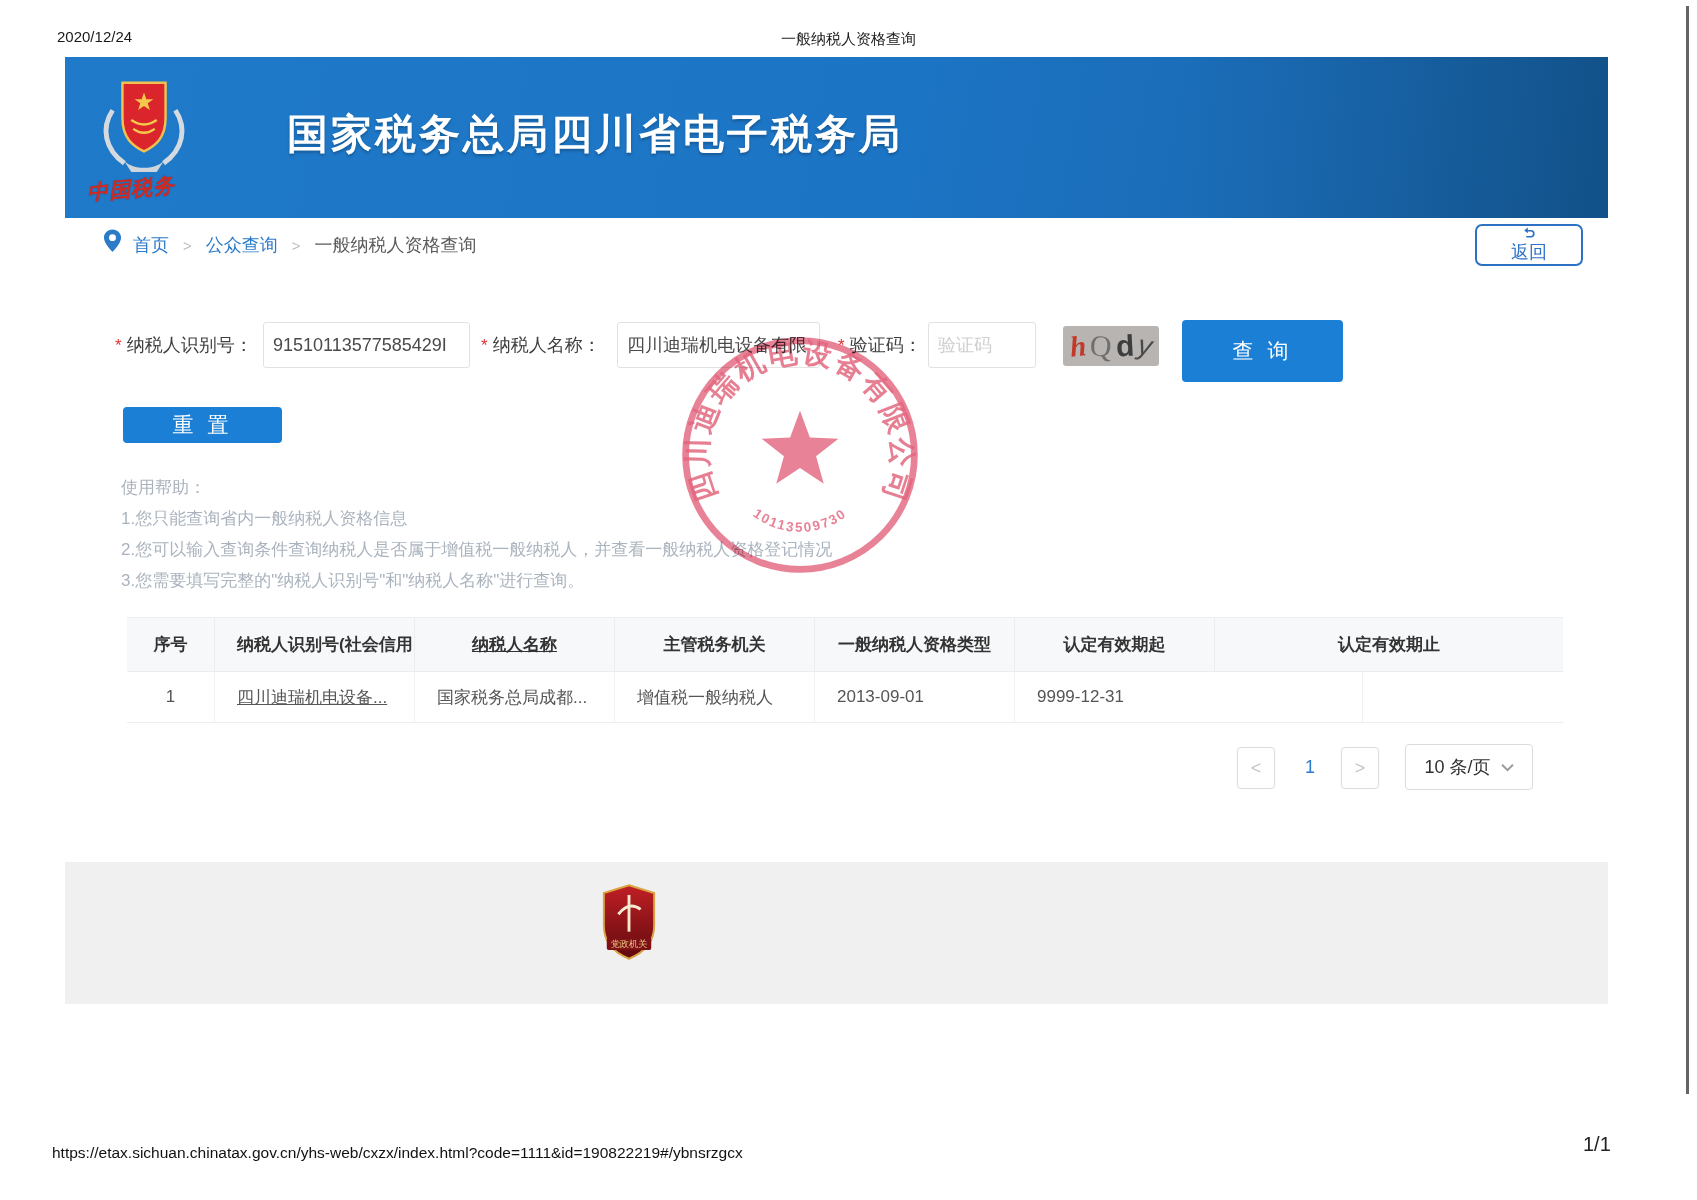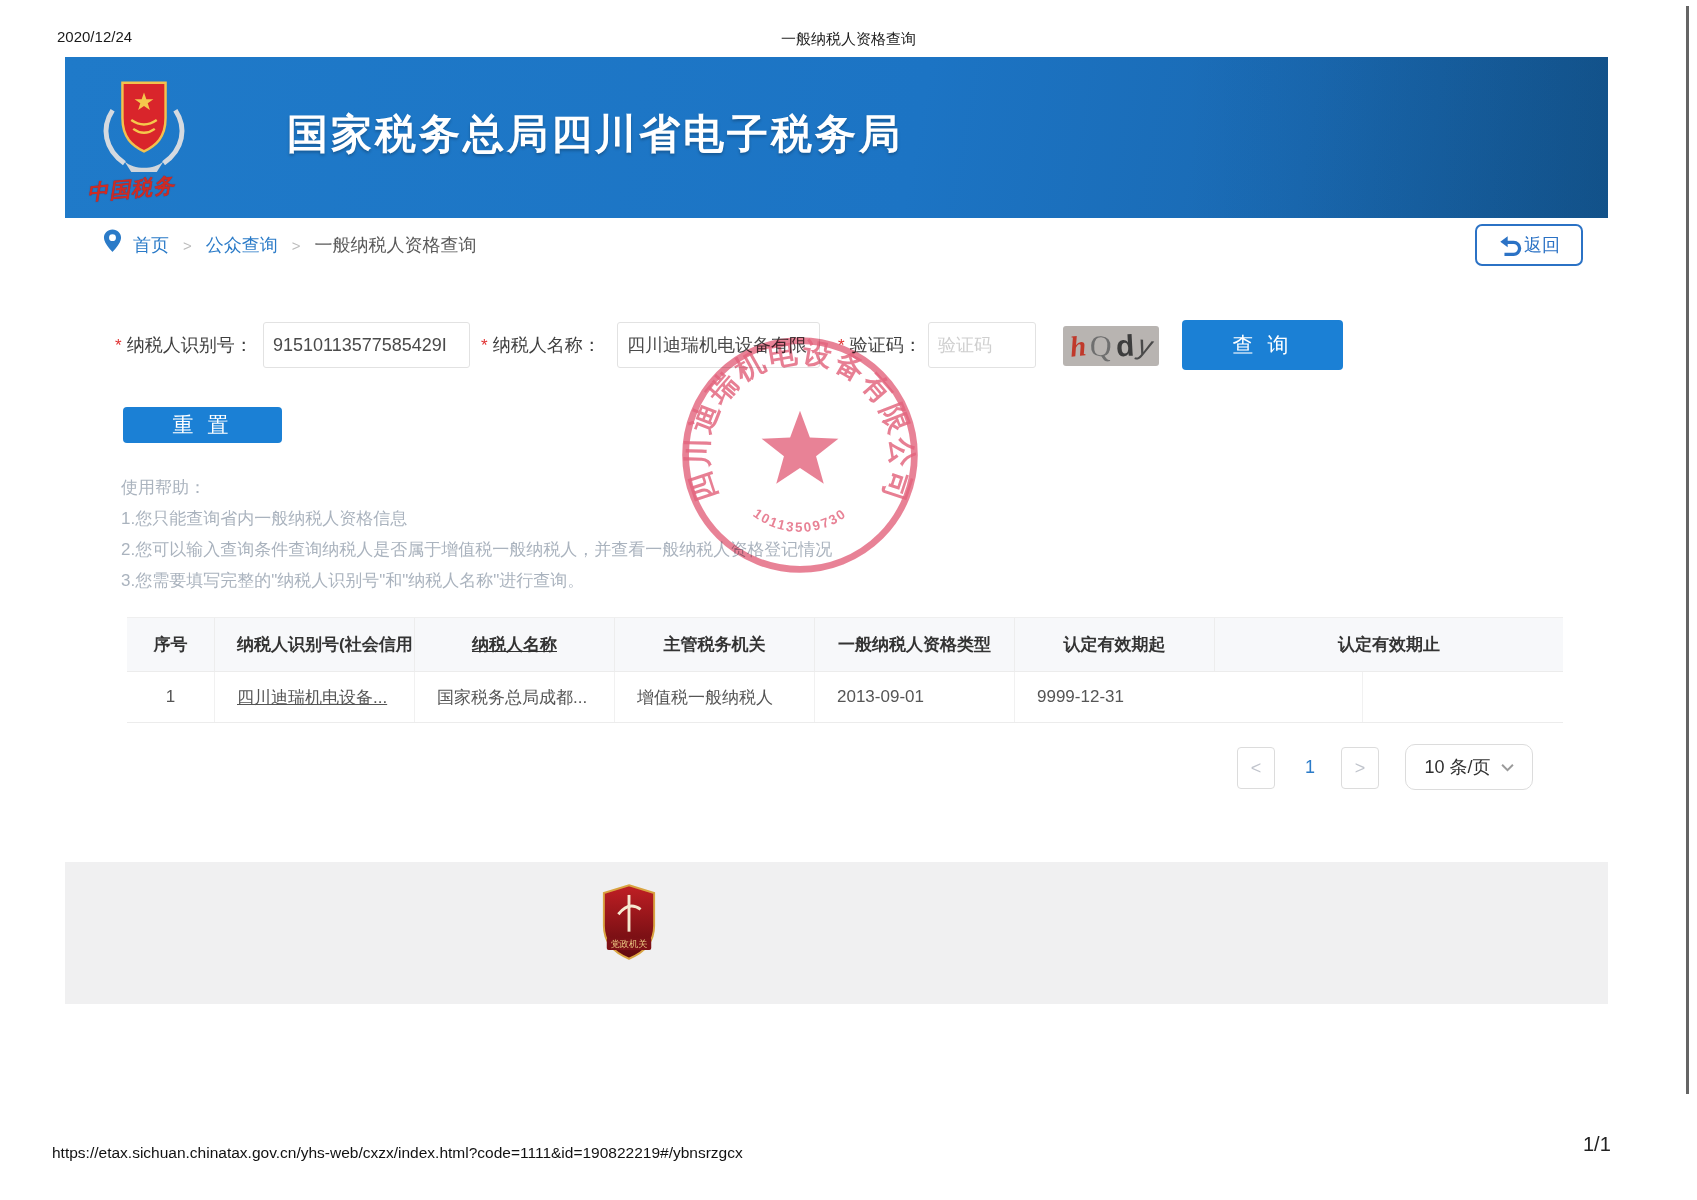--- a/index.html
+++ b/index.html
@@ -29,40 +29,40 @@
   
   .crumbbar{left:65px;top:222px;width:1543px;height:48px;background:#fff;}
   .crumb-pin{left:38px;top:7px;}
   .crumb{top:11px;font-size:18px;white-space:nowrap;}
   .crumb-link{color:#2b7bc8;cursor:pointer;}
   .crumb-sep{color:#bcbcbc;font-size:15px;}
   .crumb-cur{color:#5a5a5a;}
   .crumb-row{left:68px;top:11px;display:flex;gap:14px;align-items:center;}
 
   .backbtn{left:1475px;top:224px;width:108px;height:42px;border:2px solid #2b72c5;border-radius:7px;
-          background:#fff;display:flex;align-items:center;justify-content:center;gap:2px;cursor:pointer;box-sizing:border-box;}
+          background:#fff;display:flex;align-items:center;justify-content:center;gap:2px;cursor:pointer;box-sizing:border-box;flex-direction:column;}
   .backbtn span{color:#2b72c5;font-size:18px;}
 
   
   .flabel{top:322px;height:46px;line-height:46px;font-size:18px;color:#3f3f3f;white-space:nowrap;}
   .req{color:#e03131;margin-right:5px;font-size:17px;}
   .finput{top:322px;height:46px;border:1px solid #e2e2e2;border-radius:3px;background:#fff;
           font-size:18px;color:#4a4a4a;padding:0 9px;box-sizing:border-box;outline:none;
           font-family:"Liberation Sans",sans-serif;}
   .finput::placeholder{color:#cfcfcf;}
   .captcha{left:1063px;top:326px;width:96px;height:40px;background:#b8b4b1;border-radius:3px;
           display:flex;align-items:center;justify-content:center;gap:4px;cursor:pointer;overflow:hidden;}
   .cap-h{color:#c0392b;font-size:29px;font-style:italic;font-weight:bold;transform:rotate(-6deg);
          font-family:"Liberation Serif",serif;}
   .cap-q{color:#6f6f6f;font-size:30px;transform:rotate(4deg);font-family:"Liberation Serif",serif;}
   .cap-d{color:#3d3d3d;font-size:30px;font-weight:bold;transform:rotate(-3deg);}
   .cap-y{color:#4a4a4a;font-size:28px;font-style:italic;transform:rotate(9deg);}
   .btn-blue{background:#1b80d5;border:none;border-radius:4px;color:#fff;cursor:pointer;
           font-size:21px;letter-spacing:4px;font-family:"Liberation Sans",sans-serif;}
-  .btn-query{left:1182px;top:320px;width:161px;height:50px;}
+  .btn-query{left:1182px;top:320px;width:161px;height:62px;}
   .btn-reset{left:123px;top:407px;width:159px;height:36px;}
 
   
   .help{left:121px;top:472px;font-size:17px;color:#aab3be;line-height:31px;}
 
   
   .seal{left:675px;top:330px;width:250px;height:250px;mix-blend-mode:multiply;opacity:.92;pointer-events:none;}
 
   
   .rtable{left:127px;top:617px;width:1436px;font-size:17px;}
@@ -78,21 +78,21 @@
   .tleft{justify-content:flex-start;padding-left:22px;}
   .tbody .tcell{border-right:1px solid #f1f1f1;}
 
   
   .pgbox{top:747px;width:36px;height:40px;border:1px solid #dcdcdc;border-radius:4px;background:#fff;
          display:flex;align-items:center;justify-content:center;color:#c0c4cc;font-size:18px;cursor:pointer;}
   .pg-prev{left:1237px;}
   .pg-next{left:1341px;}
   .pg-cur{left:1290px;top:747px;width:40px;height:40px;line-height:40px;text-align:center;
          color:#2b7bc8;font-size:18px;cursor:pointer;}
-  .pg-size{left:1405px;top:744px;width:128px;height:46px;border:1px solid #dcdcdc;border-radius:10px;
+  .pg-size{left:1405px;top:744px;width:128px;height:46px;border:1px solid #dcdcdc;border-radius:4px;
          background:#fff;display:flex;align-items:center;justify-content:center;gap:10px;
          font-size:18px;color:#2f2f2f;cursor:pointer;box-sizing:border-box;}
 
   
   .sitefooter{left:65px;top:862px;width:1543px;height:142px;background:#f0f0f1;}
   .fbadge{left:535px;top:21px;}
   .ftext{left:625px;top:31px;font-size:19px;color:#4a4a4a;line-height:35px;}
 </style>
 </head>
 <body>

